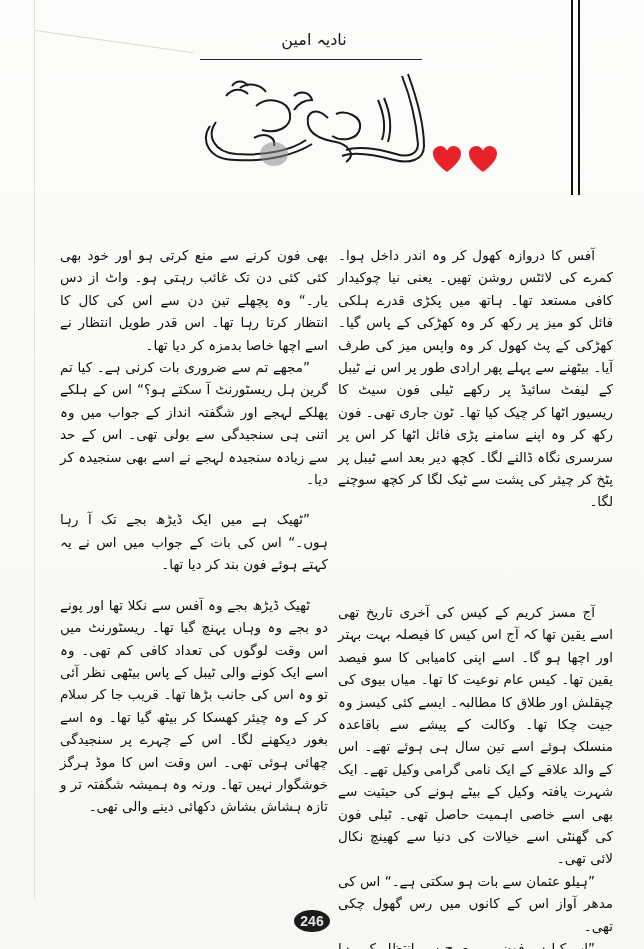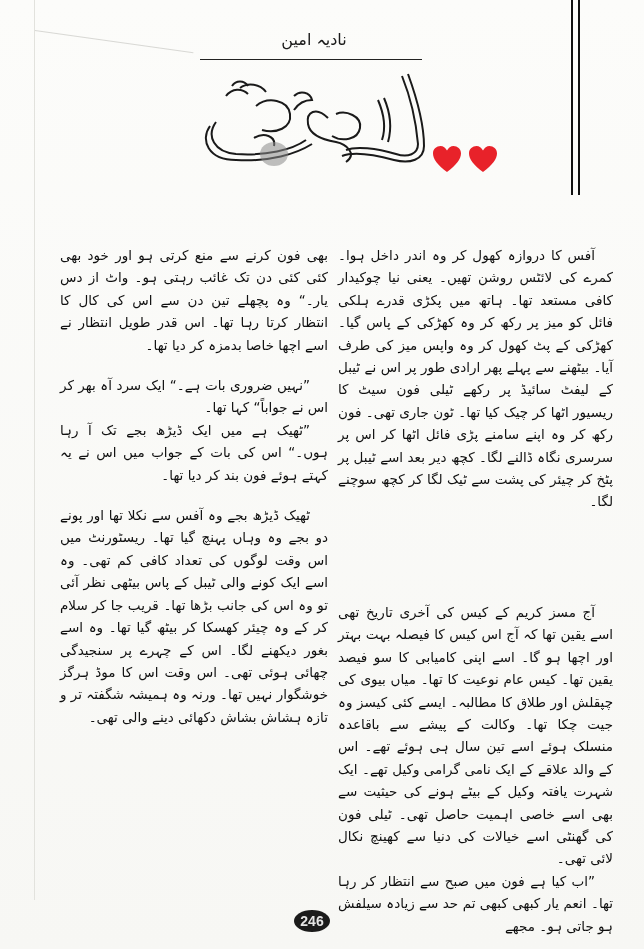--- a/index.html
+++ b/index.html
@@ -95,26 +95,27 @@
       </svg>
     <svg class="heart" viewBox="0 0 32 30">
         <path d="M16 29 C6 21 1 15 1 9 C1 4 5 1 9 1 C12 1 14.5 3 16 6 C17.5 3 20 1 23 1 C27 1 31 4 31 9 C31 15 26 21 16 29 Z" fill="#e8222a"></path>
       </svg>
   </div>
 
   <div class="column col-right">
     <p class="para">آفس کا دروازہ کھول کر وہ اندر داخل ہوا۔ کمرے کی لائٹس روشن تھیں۔ یعنی نیا چوکیدار کافی مستعد تھا۔ ہاتھ میں پکڑی قدرے ہلکی فائل کو میز پر رکھ کر وہ کھڑکی کے پاس گیا۔ کھڑکی کے پٹ کھول کر وہ واپس میز کی طرف آیا۔ بیٹھنے سے پہلے پھر ارادی طور پر اس نے ٹیبل کے لیفٹ سائیڈ پر رکھے ٹیلی فون سیٹ کا ریسیور اٹھا کر چیک کیا تھا۔ ٹون جاری تھی۔ فون رکھ کر وہ اپنے سامنے پڑی فائل اٹھا کر اس پر سرسری نگاہ ڈالنے لگا۔ کچھ دیر بعد اسے ٹیبل پر پٹخ کر چیئر کی پشت سے ٹیک لگا کر کچھ سوچنے لگا۔</p>
     <div class="gap"></div>
     <p class="para">آج مسز کریم کے کیس کی آخری تاریخ تھی اسے یقین تھا کہ آج اس کیس کا فیصلہ بہت بہتر اور اچھا ہو گا۔ اسے اپنی کامیابی کا سو فیصد یقین تھا۔ کیس عام نوعیت کا تھا۔ میاں بیوی کی چپقلش اور طلاق کا مطالبہ۔ ایسے کئی کیسز وہ جیت چکا تھا۔ وکالت کے پیشے سے باقاعدہ منسلک ہوئے اسے تین سال ہی ہوئے تھے۔ اس کے والد علاقے کے ایک نامی گرامی وکیل تھے۔ ایک شہرت یافتہ وکیل کے بیٹے ہونے کی حیثیت سے بھی اسے خاصی اہمیت حاصل تھی۔ ٹیلی فون کی گھنٹی اسے خیالات کی دنیا سے کھینچ نکال لائی تھی۔</p>
+    <p class="para">”ہیلو عثمان سے بات ہو سکتی ہے۔“ اس کی مدھر آواز اس کے کانوں میں رس گھول چکی تھی۔</p>
     <p class="para">”اب کیا ہے فون میں صبح سے انتظار کر رہا تھا۔ انعم یار کبھی کبھی تم حد سے زیادہ سیلفش ہو جاتی ہو۔ مجھے</p>
   </div>
 
   <div class="column col-left">
     <p class="para" style="text-indent:0">بھی فون کرنے سے منع کرتی ہو اور خود بھی کئی کئی دن تک غائب رہتی ہو۔ واٹ از دس یار۔“ وہ پچھلے تین دن سے اس کی کال کا انتظار کرتا رہا تھا۔ اس قدر طویل انتظار نے اسے اچھا خاصا بدمزہ کر دیا تھا۔</p>
+    <p class="para">”مجھے تم سے ضروری بات کرنی ہے۔ کیا تم گرین ہل ریسٹورنٹ آ سکتے ہو؟“ اس کے ہلکے پھلکے لہجے اور شگفتہ انداز کے جواب میں وہ اتنی ہی سنجیدگی سے بولی تھی۔ اس کے حد سے زیادہ سنجیدہ لہجے نے اسے بھی سنجیدہ کر دیا۔</p>
     <div class="gap-s"></div>
-    <p class="para">”نہیں ضروری بات ہے۔“ ایک سرد آہ بھر کر اس نے جواباً“ کہا تھا۔</p>
     <p class="para">”ٹھیک ہے میں ایک ڈیڑھ بجے تک آ رہا ہوں۔“ اس کی بات کے جواب میں اس نے یہ کہتے ہوئے فون بند کر دیا تھا۔</p>
     <div class="gap-s"></div>
     <p class="para">ٹھیک ڈیڑھ بجے وہ آفس سے نکلا تھا اور پونے دو بجے وہ وہاں پہنچ گیا تھا۔ ریسٹورنٹ میں اس وقت لوگوں کی تعداد کافی کم تھی۔ وہ اسے ایک کونے والی ٹیبل کے پاس بیٹھی نظر آئی تو وہ اس کی جانب بڑھا تھا۔ قریب جا کر سلام کر کے وہ چیئر کھسکا کر بیٹھ گیا تھا۔ وہ اسے بغور دیکھنے لگا۔ اس کے چہرے پر سنجیدگی چھائی ہوئی تھی۔ اس وقت اس کا موڈ ہرگز خوشگوار نہیں تھا۔ ورنہ وہ ہمیشہ شگفتہ تر و تازہ ہشاش بشاش دکھائی دینے والی تھی۔</p>
   </div>
 
   <div class="page-number">246</div>
 </div>
 
 </body></html>

